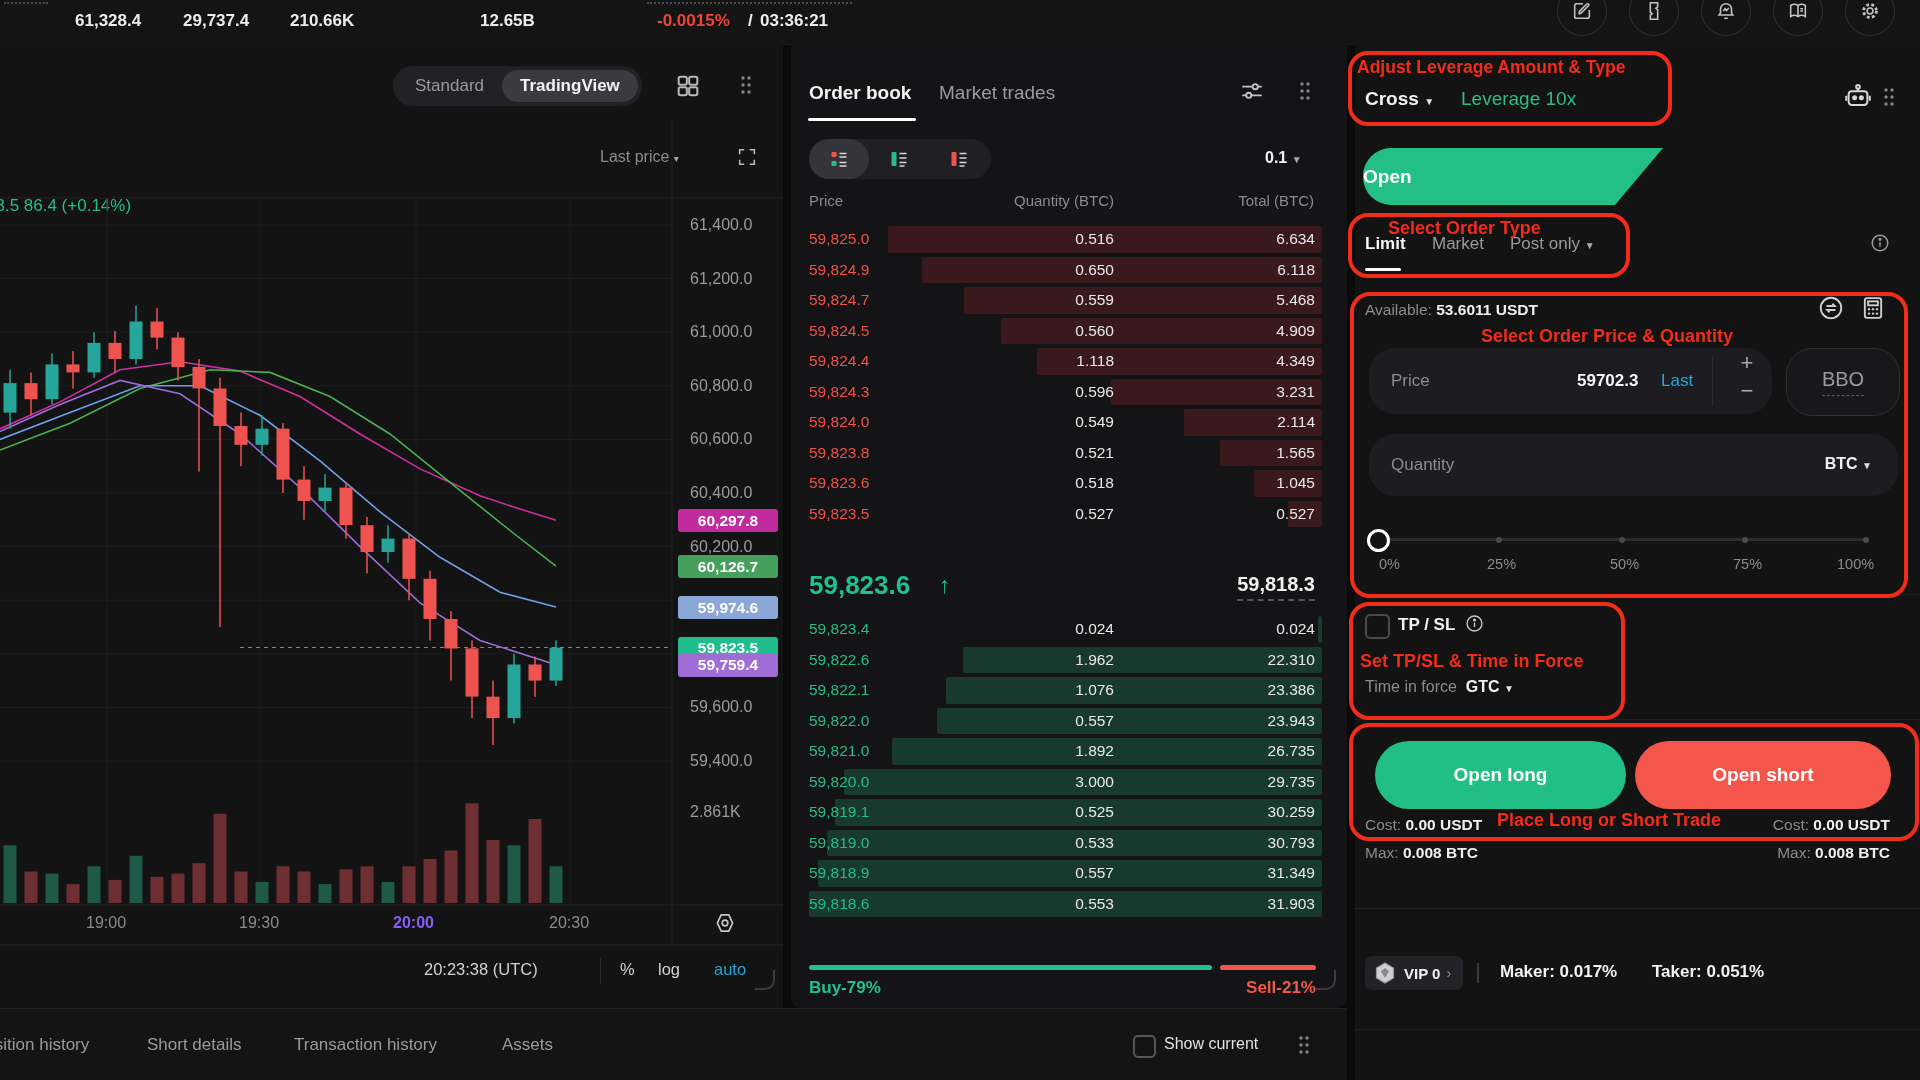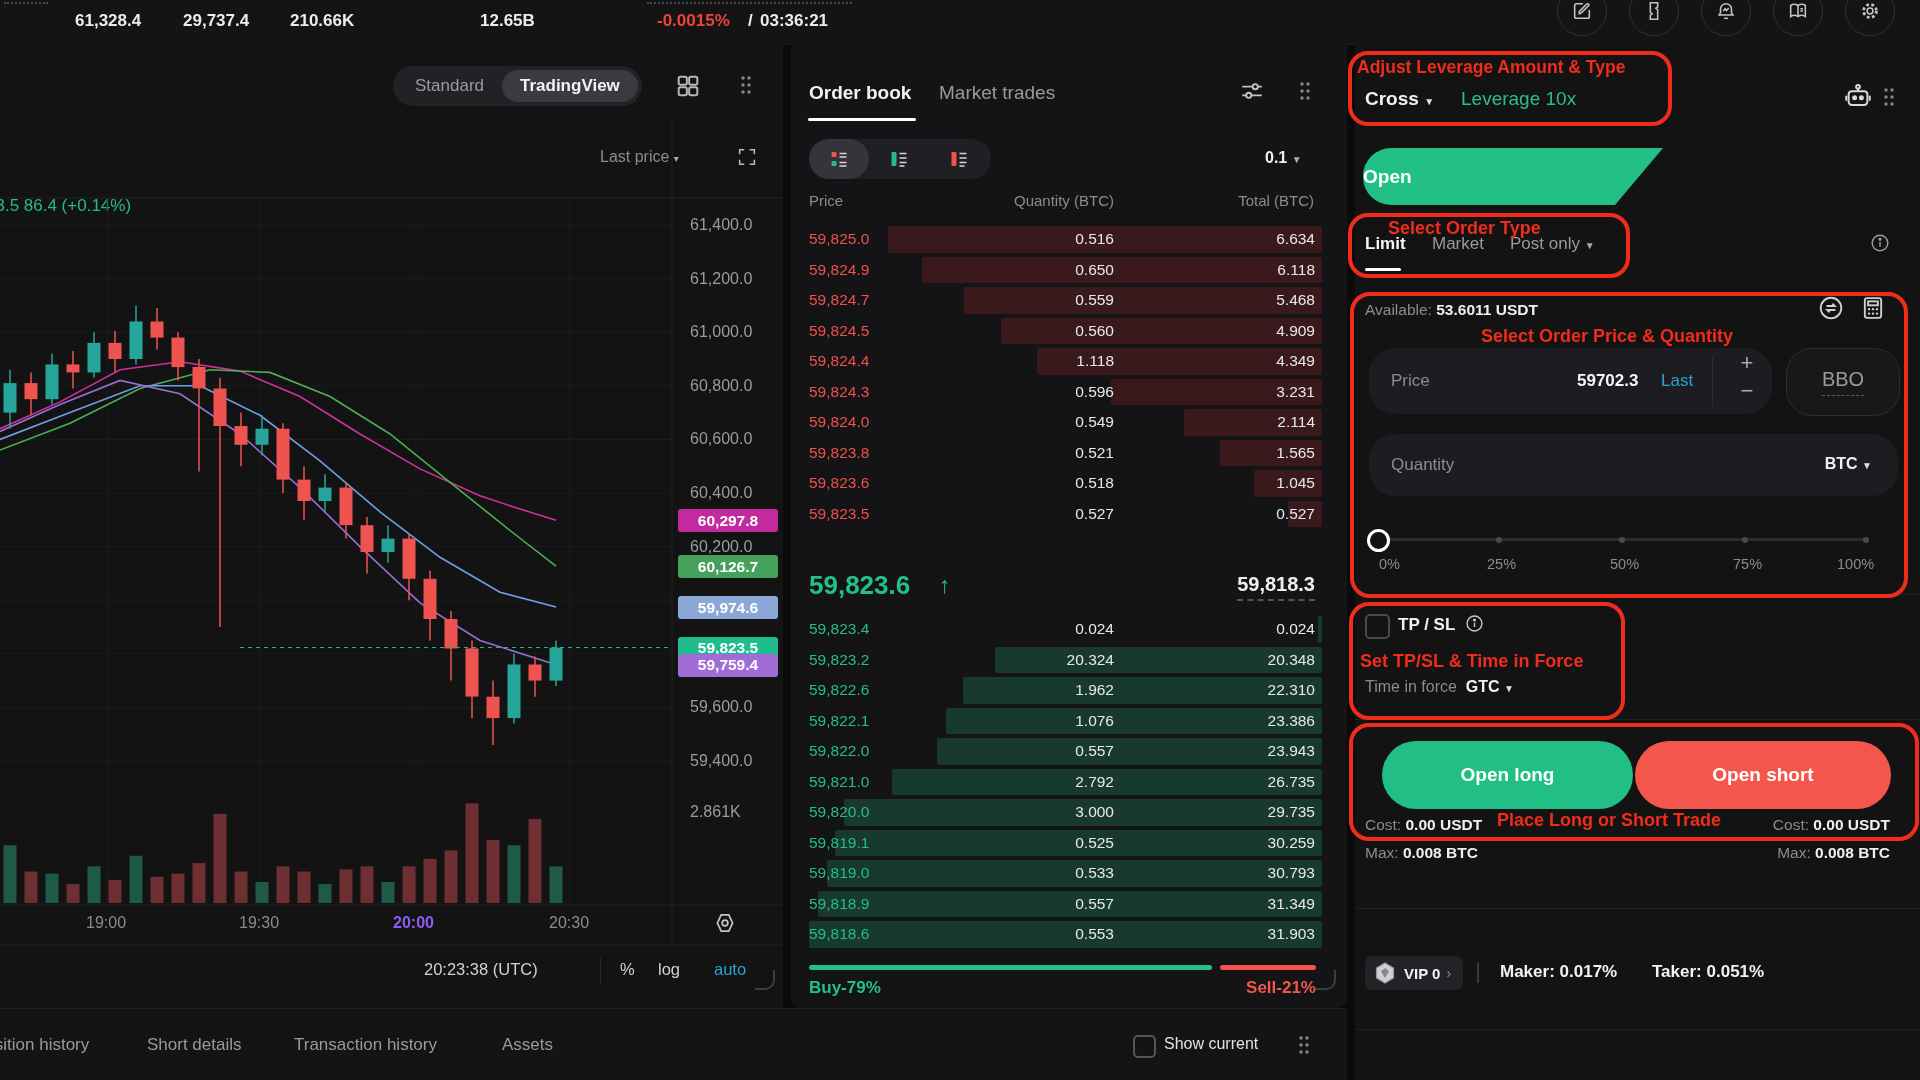--- a/index.html
+++ b/index.html
@@ -414,47 +414,41 @@
     </div>
 
     <div class="abs" id="bids" style="left:0;top:570px;width:556px;">
         <div class="ob-row">
           <div class="ob-bar bid" style="width:4px"></div>
           <span class="ob-price bid">59,823.4</span>
           <span class="ob-qty">0.024</span>
           <span class="ob-total">0.024</span>
         </div>
         <div class="ob-row">
-          <div class="ob-bar bid" style="width:327px"></div>
-          <span class="ob-price bid">59,823.2</span>
-          <span class="ob-qty">20.324</span>
-          <span class="ob-total">20.348</span>
-        </div>
-        <div class="ob-row">
           <div class="ob-bar bid" style="width:359px"></div>
           <span class="ob-price bid">59,822.6</span>
           <span class="ob-qty">1.962</span>
           <span class="ob-total">22.310</span>
         </div>
         <div class="ob-row">
           <div class="ob-bar bid" style="width:376px"></div>
           <span class="ob-price bid">59,822.1</span>
           <span class="ob-qty">1.076</span>
           <span class="ob-total">23.386</span>
         </div>
         <div class="ob-row">
           <div class="ob-bar bid" style="width:385px"></div>
           <span class="ob-price bid">59,822.0</span>
           <span class="ob-qty">0.557</span>
           <span class="ob-total">23.943</span>
         </div>
         <div class="ob-row">
           <div class="ob-bar bid" style="width:430px"></div>
           <span class="ob-price bid">59,821.0</span>
-          <span class="ob-qty">2.792</span>
+          <span class="ob-qty">1.892</span>
           <span class="ob-total">26.735</span>
         </div>
         <div class="ob-row">
           <div class="ob-bar bid" style="width:478px"></div>
           <span class="ob-price bid">59,820.0</span>
           <span class="ob-qty">3.000</span>
           <span class="ob-total">29.735</span>
         </div>
         <div class="ob-row">
           <div class="ob-bar bid" style="width:487px"></div>
@@ -603,21 +597,21 @@
           <path d="M12 11v5"></path>
           <circle cx="12" cy="8" r="1" fill="#c8c8cc"></circle>
         </svg>
       </span>
     <span class="abs grey nowrap" style="left:10px;top:634px;font-size:16px;">
       <span>Time in force</span>&nbsp; <span class="bold" style="color:#f2f2f2;">GTC</span> <span class="caret" style="color:#e0e0e0;">▼</span>
     </span>
 
     <div class="divider-h" style="left:0;top:675px;width:565px;"></div>
 
-    <div class="abs" style="left:27px;top:697px;width:251px;height:68px;background:#21bf85;border-radius:34px;display:flex;align-items:center;justify-content:center;">
+    <div class="abs" style="left:20px;top:697px;width:251px;height:68px;background:#21bf85;border-radius:34px;display:flex;align-items:center;justify-content:center;">
       <span class="bold" style="font-size:19px;color:#ffffff;">Open long</span>
     </div>
     <div class="abs" style="left:280px;top:697px;width:256px;height:68px;background:#f4564c;border-radius:34px;display:flex;align-items:center;justify-content:center;">
       <span class="bold" style="font-size:19px;color:#ffffff;">Open short</span>
     </div>
 
     <span class="abs grey nowrap" style="left:10px;top:772px;font-size:15.5px;"><span>Cost:</span> <span class="bold" style="color:#f0f0f0;">0.00 USDT</span></span>
     <span class="abs grey nowrap" style="right:30px;top:772px;font-size:15.5px;"><span>Cost:</span> <span class="bold" style="color:#f0f0f0;">0.00 USDT</span></span>
     <span class="abs grey nowrap" style="left:10px;top:800px;font-size:15.5px;"><span>Max:</span> <span class="bold" style="color:#f0f0f0;">0.008 BTC</span></span>
     <span class="abs grey nowrap" style="right:30px;top:800px;font-size:15.5px;"><span>Max:</span> <span class="bold" style="color:#f0f0f0;">0.008 BTC</span></span>

